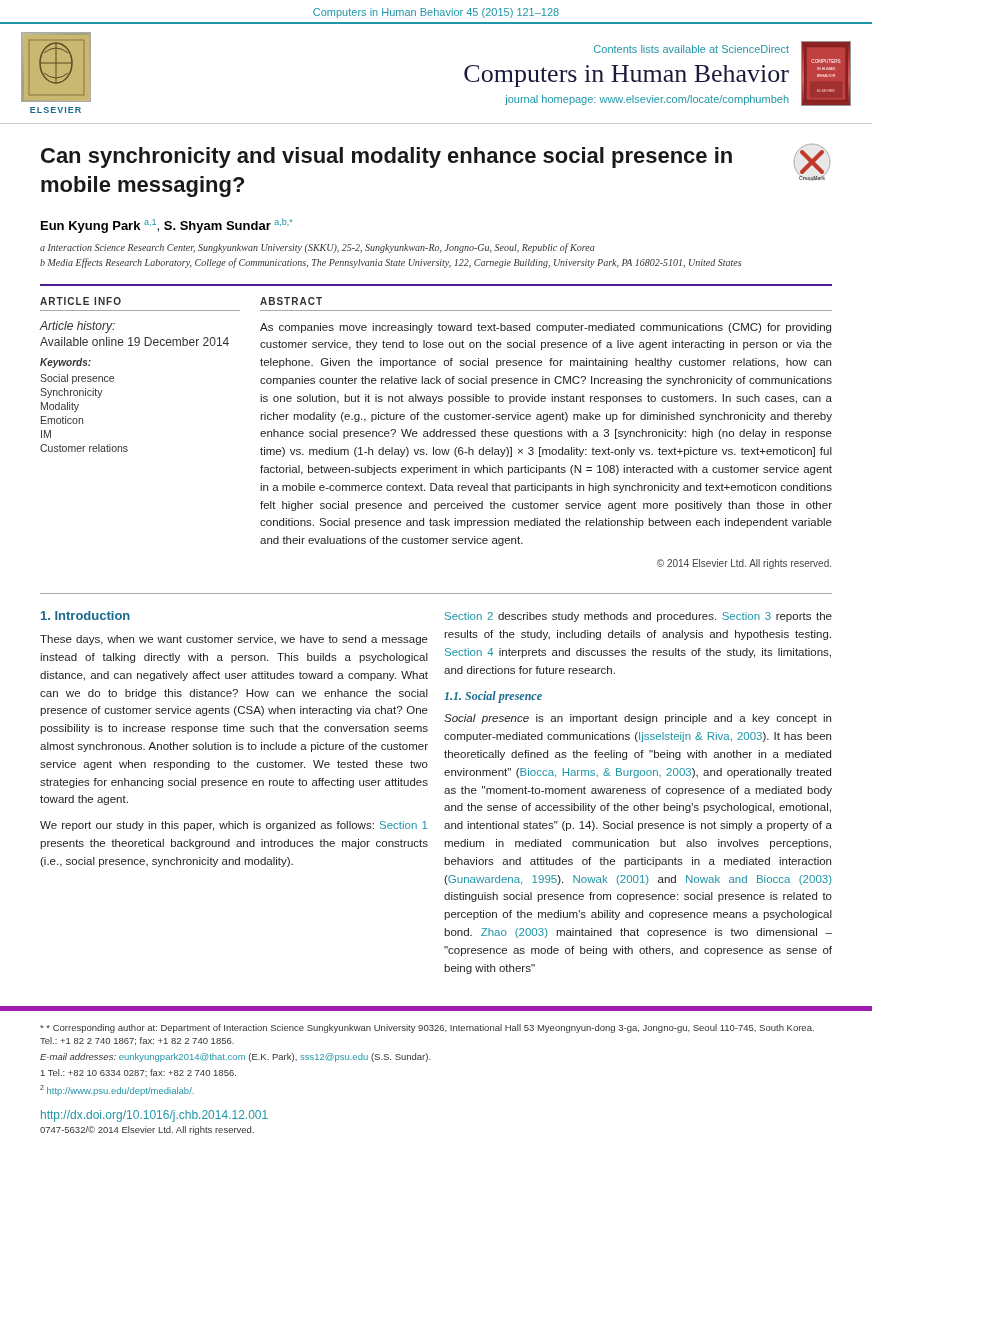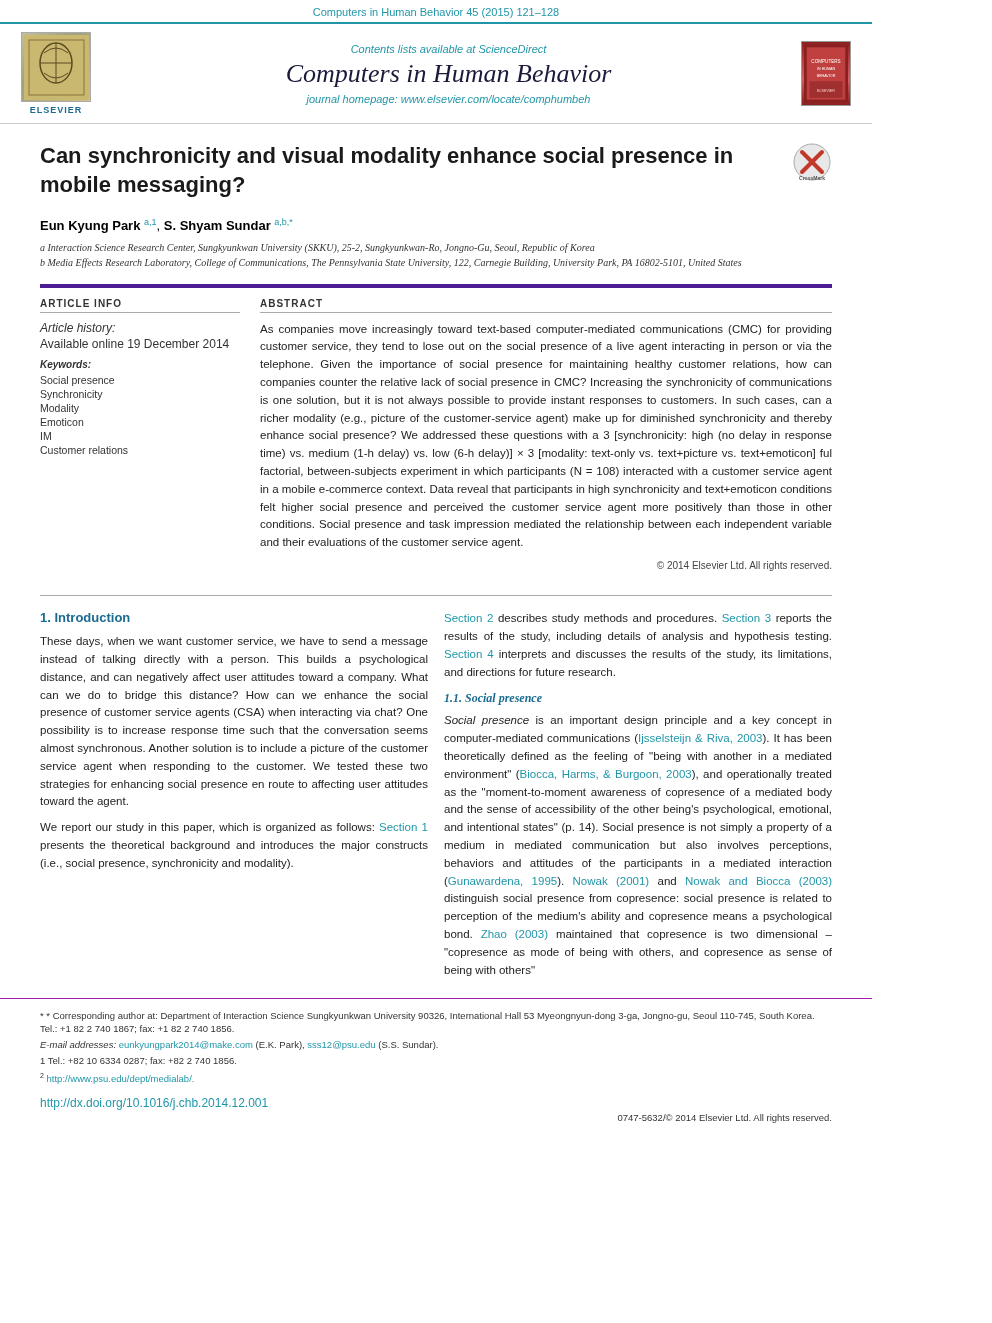--- a/index.html
+++ b/index.html
@@ -58,22 +58,21 @@
       font-size: 9px;
       color: #1a6b91;
       margin-top: 3px;
       text-align: center;
       font-family: Arial, sans-serif;
       font-weight: bold;
       letter-spacing: 1px;
     }
     .journal-title-block {
       flex: 1;
-      text-align: center;
-      font-style: italic;
+      text-align: right;
     }
     .sciencedirect-link {
       font-size: 11px;
       color: #444;
       font-family: Arial, sans-serif;
       margin-bottom: 4px;
     }
     .sciencedirect-link span { color: #2196a8; }
     .journal-name {
       font-size: 26px;
@@ -146,21 +145,21 @@
       color: #333;
       margin-bottom: 14px;
       line-height: 1.5;
     }
 
     
     .two-col {
       display: flex;
       gap: 20px;
       margin-top: 8px;
-      border-top: 4px solid #4c1d95;
+      border-top: 2px solid #4c1d95;
       padding-top: 10px;
     }
     .left-col {
       width: 200px;
       flex-shrink: 0;
     }
     .right-col {
       flex: 1;
     }
 
@@ -267,43 +266,42 @@
       margin-bottom: 8px;
     }
     .body-text .ref-link {
       color: #2196a8;
       text-decoration: none;
     }
 
     
     .footnotes-area {
       padding: 10px 40px 0 40px;
-      border-top: 1px solid #a21caf;
-      margin-top: 10px;
+      border-top: 5px solid #a21caf;
+      margin-top: 20px;
     }
     .footnote-line {
       font-size: 9.5px;
       font-family: Arial, sans-serif;
       color: #333;
       margin-bottom: 3px;
       line-height: 1.4;
     }
     .footnote-line a { color: #2196a8; text-decoration: none; }
     .footnote-line sup { font-size: 7px; }
     .doi-line {
       font-size: 12px;
       color: #2196a8;
       font-family: Arial, sans-serif;
       margin-bottom: 2px;
     }
     .issn-line {
       font-size: 9.5px;
       color: #333;
       font-family: Arial, sans-serif;
-      text-align: right;
     }
   </style>
 </head>
 <body>
 
 <div class="page">
 
   <div class="top-bar">
     <span>Computers in Human Behavior 45 (2015) 121–128</span>
   </div>
@@ -440,21 +438,21 @@
     </div>
   </div>
 
   <div class="footnotes-area">
     <div class="footnote-line">
       <span>* </span>
       <span>* Corresponding author at: Department of Interaction Science Sungkyunkwan University 90326, International Hall 53 Myeongnyun-dong 3-ga, Jongno-gu, Seoul 110-745, South Korea. Tel.: +1 82 2 740 1867; fax: +1 82 2 740 1856.</span>
     </div>
     <div class="footnote-line">
       <em>E-mail addresses:</em>
-      <a class="ref-link">eunkyungpark2014@make.com</a>
+      <a class="ref-link">eunkyungpark2014@that.com</a>
       <span>(E.K. Park),</span>
       <a class="ref-link">sss12@psu.edu</a>
       <span>(S.S. Sundar).</span>
     </div>
     <div class="footnote-line">1  Tel.: +82 10 6334 0287; fax: +82 2 740 1856.</div>
     <div class="footnote-line">
       <sup>2</sup>
       <a class="ref-link"> http://www.psu.edu/dept/medialab/.</a>
     </div>
     <div style="height:8px;"></div>

